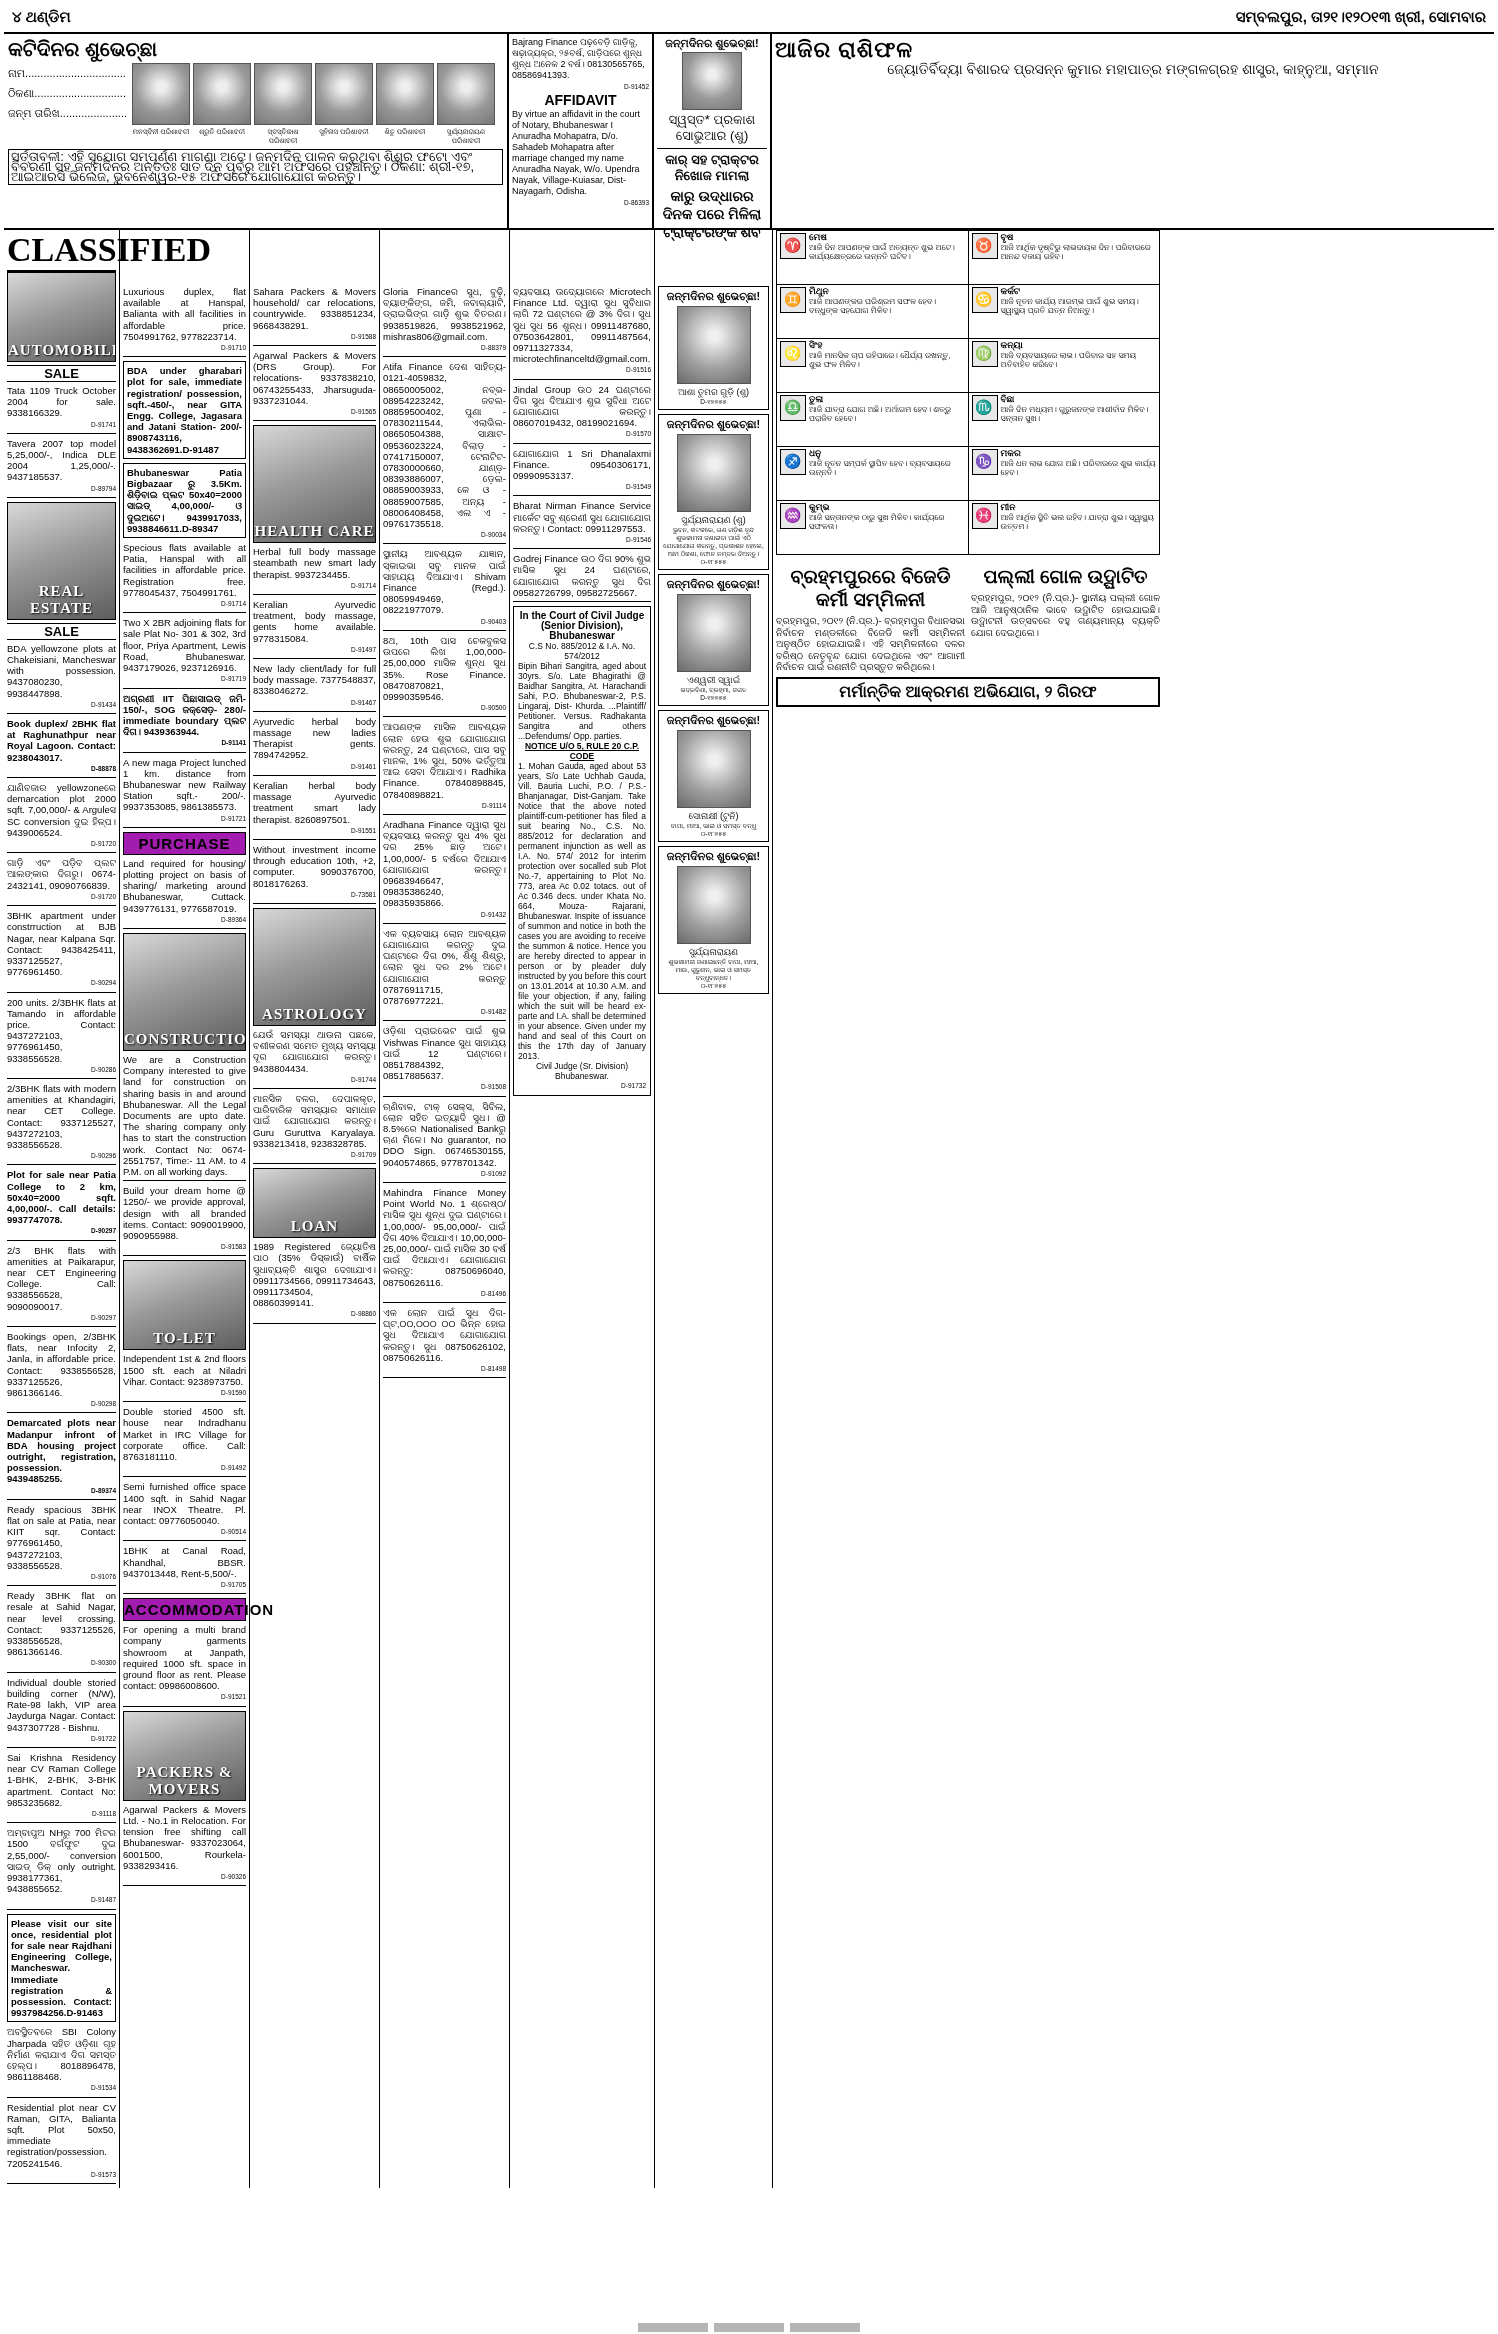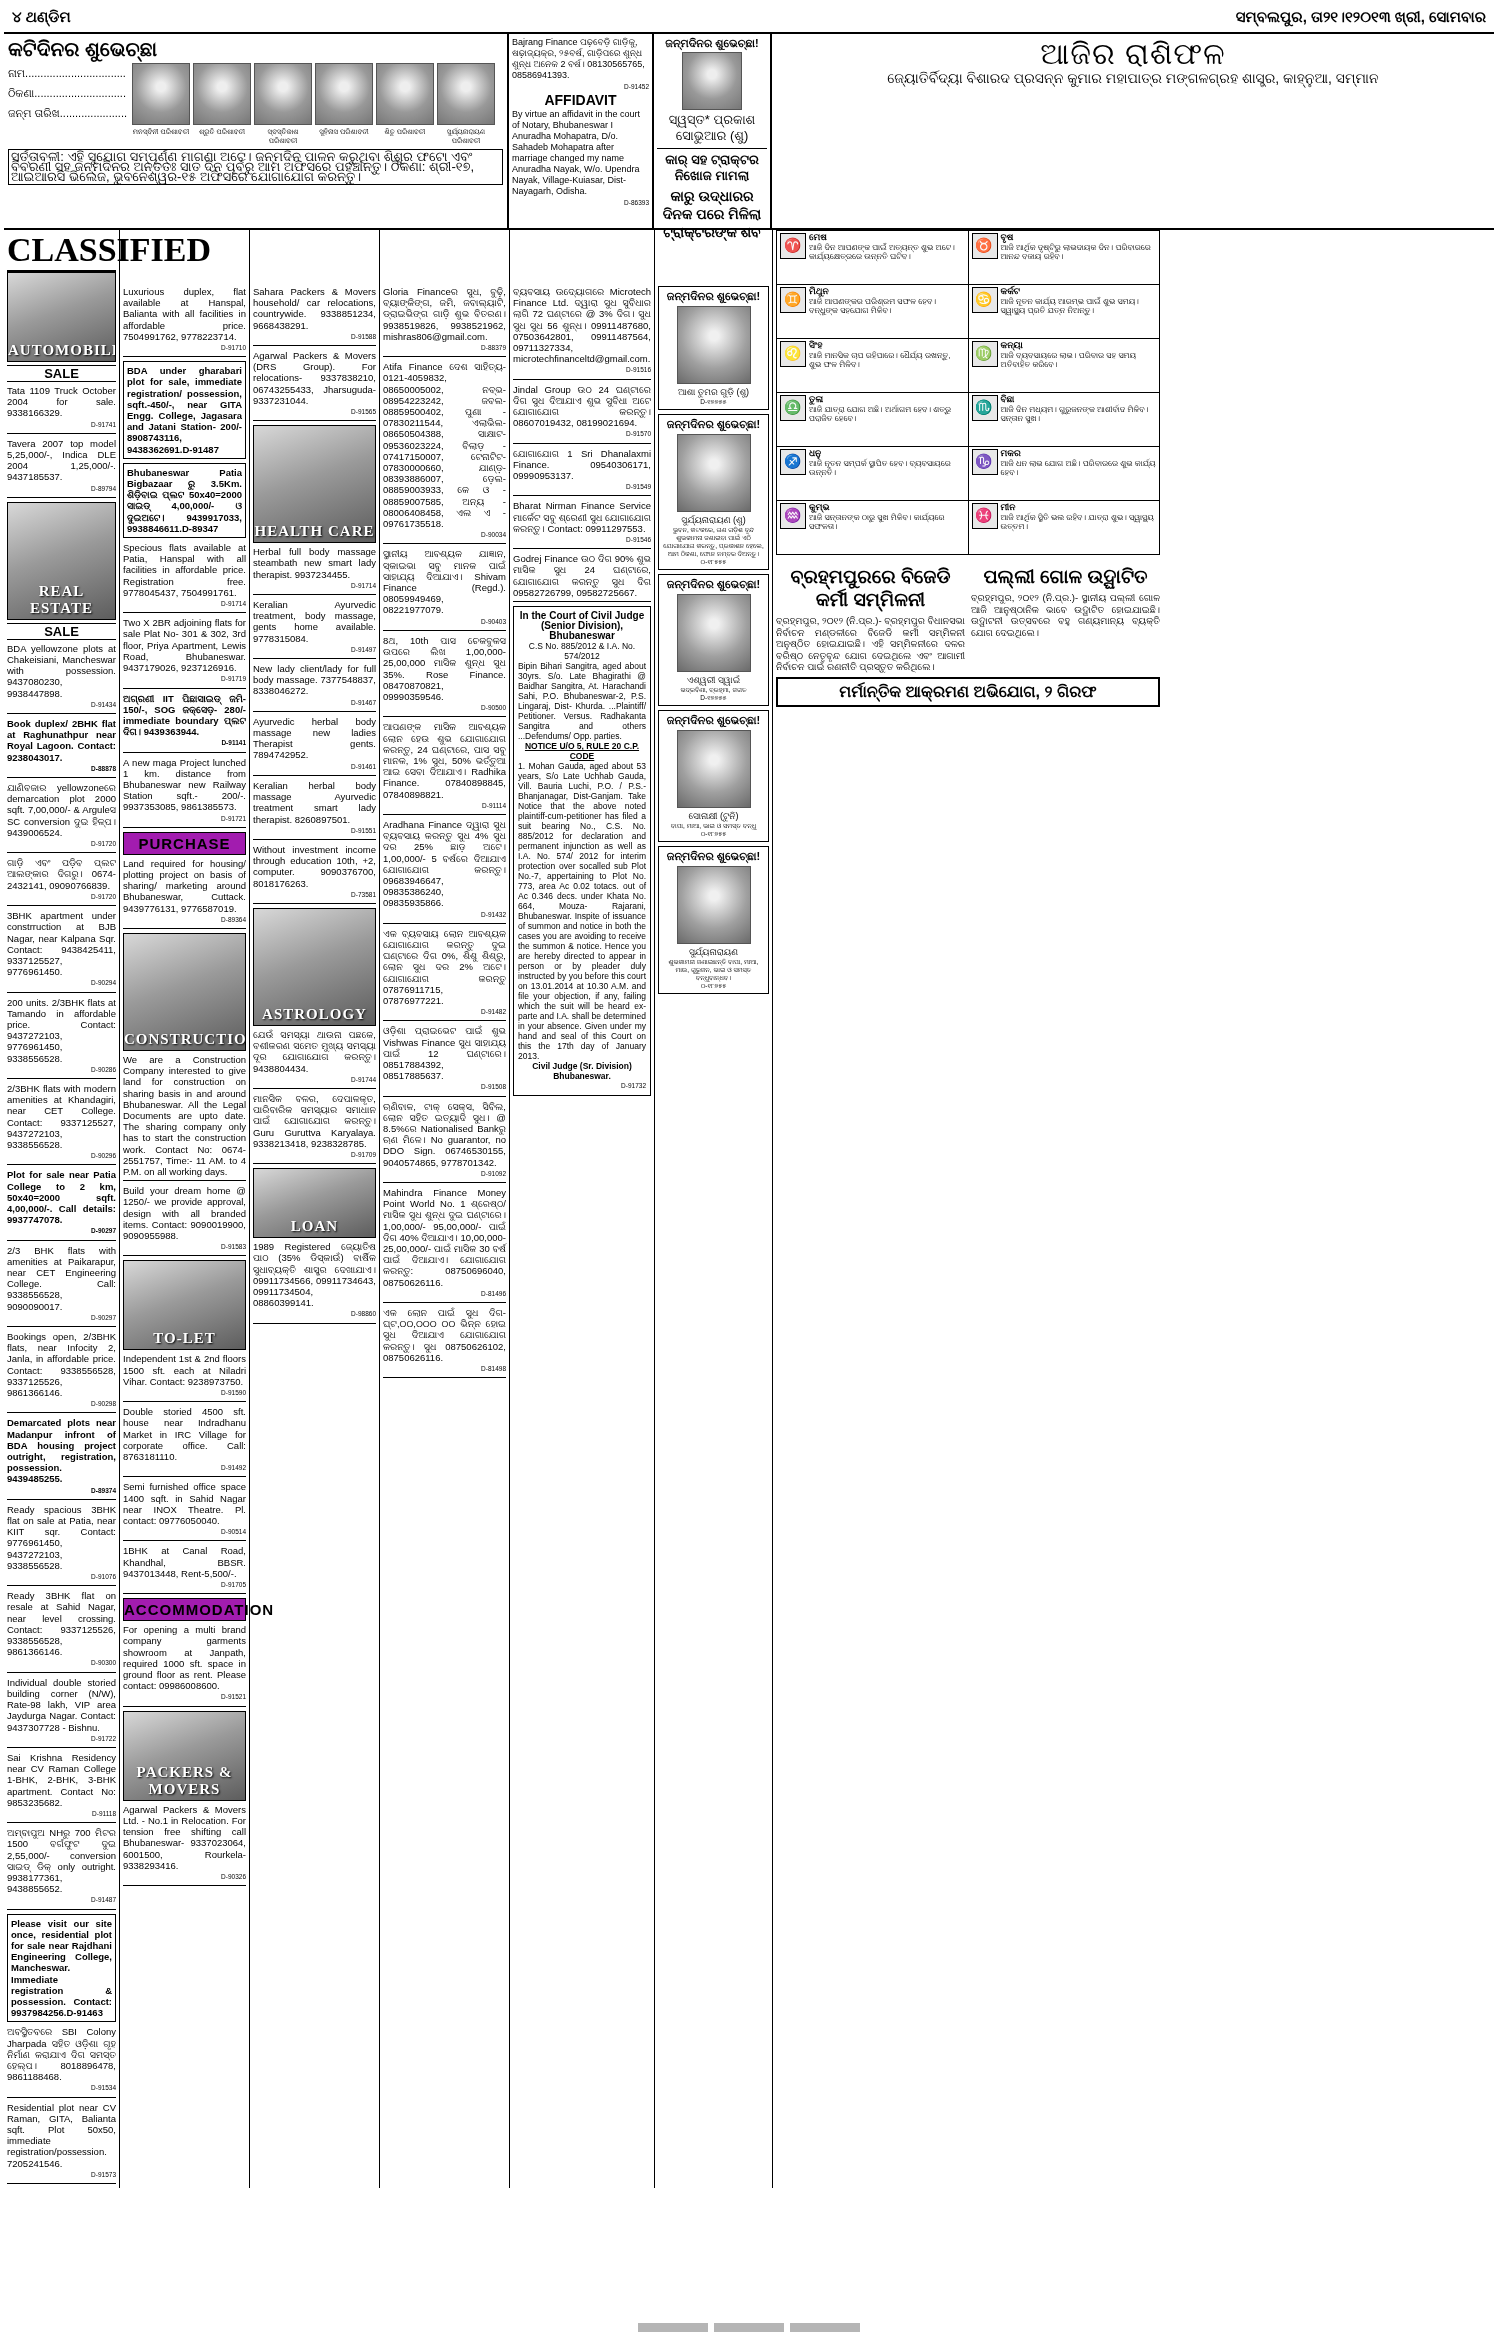--- a/index.html
+++ b/index.html
@@ -96,23 +96,22 @@
   .greet-col .ph {
     width: 60px; height: 58px; margin: 2px auto;
     background-image: radial-gradient(circle at 50% 38%, #eee 10%, #999 55%, #777 100%);
     border: 1px solid #555;
   }
   .rashi-col {
     flex: 1;
     padding: 3px;
   }
   .rashi-title {
-    font-size: 30px;
-    font-weight: normal;
-    text-align: center;
+    font-size: 22px;
+    font-weight: bold;
     letter-spacing: 1px;
   }
   .rashi-sub { font-size: 14px; text-align: center; line-height: 13px;}
 
   
   .classified-banner {
     border-bottom: 2px solid #000;
     border-top: 1px solid #000;
     height: 56px;
     width: 730px;
@@ -458,21 +457,21 @@
       <div class="ad"><span>Jindal Group ଉଠ 24 ଘଣ୍ଟାରେ ଦିଗ ସୁଧ ଦିଆଯାଏ ଶୁଭ ସୁବିଧା ଅଟେ ଯୋଗାଯୋଗ କରନ୍ତୁ। 08607019432, 08199021694.</span><span class="code">D-91570</span></div>
       <div class="ad"><span>ଯୋଗାଯୋଗ 1 Sri Dhanalaxmi Finance. 09540306171, 09990953137.</span><span class="code">D-91549</span></div>
       <div class="ad"><span>Bharat Nirman Finance Service ମାର୍କେଟ ସବୁ ଶ୍ରେଣୀ ସୁଧ ଯୋଗାଯୋଗ କରନ୍ତୁ। Contact: 09911297553.</span><span class="code">D-91546</span></div>
       <div class="ad"><span>Godrej Finance ଉଠ ଦିଗ 90% ଶୁଭ ମାସିକ ସୁଧ 24 ଘଣ୍ଟାରେ, ଯୋଗାଯୋଗ କରନ୍ତୁ ସୁଧ ଦିଗ 09582726799, 09582725667.</span></div>
       <div class="court-box">
         <div class="ct">In the Court of Civil Judge (Senior Division), Bhubaneswar</div>
         <div class="centered">C.S No. 885/2012 &amp; I.A. No. 574/2012</div>
         <div>Bipin Bihari Sangitra, aged about 30yrs. S/o. Late Bhagirathi @ Baidhar Sangitra, At. Harachandi Sahi, P.O. Bhubaneswar-2, P.S. Lingaraj, Dist- Khurda. ...Plaintiff/ Petitioner. Versus. Radhakanta Sangitra and others ...Defendums/ Opp. parties.</div>
         <div class="centered" style="font-weight:bold;text-decoration:underline">NOTICE U/O 5, RULE 20 C.P. CODE</div>
         <div>1. Mohan Gauda, aged about 53 years, S/o Late Uchhab Gauda, Vill. Bauria Luchi, P.O. / P.S.- Bhanjanagar, Dist-Ganjam. Take Notice that the above noted plaintiff-cum-petitioner has filed a suit bearing No., C.S. No. 885/2012 for declaration and permanent injunction as well as I.A. No. 574/ 2012 for interim protection over socalled sub Plot No.-7, appertaining to Plot No. 773, area Ac 0.02 totacs. out of Ac 0.346 decs. under Khata No. 664, Mouza- Rajarani, Bhubaneswar. Inspite of issuance of summon and notice in both the cases you are avoiding to receive the summon &amp; notice. Hence you are hereby directed to appear in person or by pleader duly instructed by you before this court on 13.01.2014 at 10.30 A.M. and file your objection, if any, failing which the suit will be heard ex-parte and I.A. shall be determined in your absence. Given under my hand and seal of this Court on this the 17th day of January 2013.</div>
-        <div class="centered" style="font-weight:bold">Civil Judge (Sr. Division) Bhubaneswar.</div>
+        <div class="centered" style="font-weight:normal">Civil Judge (Sr. Division) Bhubaneswar.</div>
         <span class="tiny">D-91732</span>
       </div>
     </div>
 
     <div class="col c7">
       <div style="height:56px"></div>
       <div class="photo-ad">
         <div class="hd">ଜନ୍ମଦିନର ଶୁଭେଚ୍ଛା!</div>
         <div class="ph"></div>
         <div class="nm">ଆଶା ତୁମର ଗୁଡ଼ି (ଶୁ)</div>

